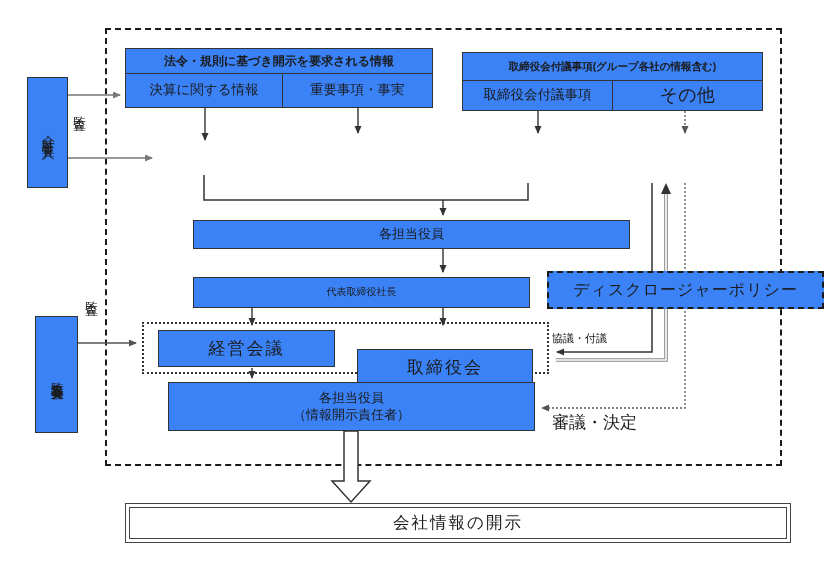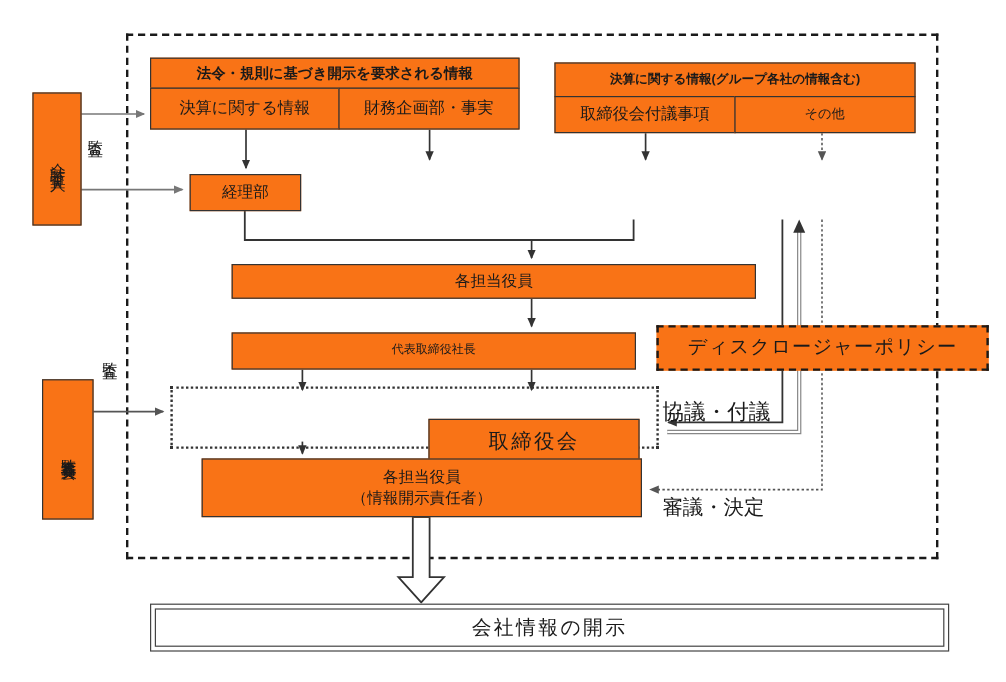--- a/index.html
+++ b/index.html
@@ -1,21 +1,21 @@
 <!DOCTYPE html>
 <html><head>
 <meta charset="utf-8">
 <style>
   html,body{margin:0;padding:0;background:#fff;}
   #canvas{
     position:relative;width:838px;height:568px;background:#fff;overflow:hidden;
     font-family:"Liberation Sans","DejaVu Sans",sans-serif;color:#1a1a1a;
   }
   .box{
-    position:absolute;box-sizing:border-box;background:#f97316;border:1.5px solid #333;
+    position:absolute;box-sizing:border-box;background:#3b82f6;border:1.5px solid #333;
     display:flex;align-items:center;justify-content:center;text-align:center;
     z-index:3;line-height:1.25;
   }
   .vtext{
     writing-mode:vertical-rl;text-orientation:upright;letter-spacing:3px;
   }
   .frame{position:absolute;box-sizing:border-box;background:transparent;}
   #outer-frame{left:105px;top:28px;width:677px;height:438px;border:2px dashed #1a1a1a;z-index:1;}
   #dotted-group{left:142px;top:322px;width:407px;height:52px;border:2px dotted #333;z-index:2;}
   #policy-box{left:547px;top:271px;width:277px;height:38px;border:2px dashed #1a1a1a;
@@ -81,44 +81,44 @@
   <div id="dotted-group" class="frame"></div>
 
   <div class="box vtext" style="left:27px;top:77px;width:41px;height:111px;font-size:13px;">会計監査人</div>
   <div class="lbl vtext" style="left:70px;top:106px;font-size:13px;letter-spacing:2px;">監査</div>
 
   <div class="box vtext" style="left:35px;top:316px;width:43px;height:117px;font-size:13px;letter-spacing:1px;">監査等委員会</div>
   <div class="lbl vtext" style="left:82px;top:291px;font-size:13px;letter-spacing:2px;">監査</div>
 
   <div class="box" style="left:125px;top:48px;width:308px;height:26px;font-size:12px;font-weight:bold;">法令・規則に基づき開示を要求される情報</div>
   <div class="box" style="left:125px;top:73px;width:158px;height:35px;font-size:13.5px;">決算に関する情報</div>
-  <div class="box" style="left:281.5px;top:73px;width:151.5px;height:35px;font-size:13.5px;">財務企画部・事実</div>
+  <div class="box" style="left:281.5px;top:73px;width:151.5px;height:35px;font-size:13.5px;">重要事項・事実</div>
 
-  <div class="box" style="left:462px;top:52px;width:301px;height:29px;font-size:10.5px;font-weight:bold;">決算に関する情報(グループ各社の情報含む)</div>
+  <div class="box" style="left:462px;top:52px;width:301px;height:29px;font-size:10.5px;font-weight:bold;">取締役会付議事項(グループ各社の情報含む)</div>
   <div class="box" style="left:462px;top:80px;width:151px;height:31px;font-size:13.5px;">取締役会付議事項</div>
-  <div class="box" style="left:611.5px;top:80px;width:151.5px;height:31px;font-size:11px;">その他</div>
+  <div class="box" style="left:611.5px;top:80px;width:151.5px;height:31px;font-size:18px;">その他</div>
 
-  <div class="box" style="left:158px;top:145px;width:93px;height:31px;font-size:13px;">経理部</div>
 
 
   <div class="box" style="left:193px;top:220px;width:437px;height:29px;font-size:13px;">各担当役員</div>
 
   <div class="box" style="left:193px;top:277px;width:337px;height:31px;font-size:10px;">代表取締役社長</div>
 
+  <div class="box" style="left:158px;top:330px;width:177px;height:37px;font-size:17px;letter-spacing:2px;">経営会議</div>
   <div class="box" style="left:357px;top:349px;width:176px;height:37px;font-size:17px;letter-spacing:2px;">取締役会</div>
 
   <div class="box" style="left:168px;top:382px;width:367px;height:49px;font-size:13px;">
     <div>
       <div>各担当役員</div>
       <div>（情報開示責任者）</div>
     </div>
   </div>
 
   <div id="policy-box" class="box">ディスクロージャーポリシー</div>
 
-  <div class="lbl" style="left:552px;top:331px;font-size:18px;">協議・付議</div>
+  <div class="lbl" style="left:552px;top:331px;font-size:11px;">協議・付議</div>
   <div class="lbl" style="left:552px;top:367px;font-size:17px;margin-top:44px;">審議・決定</div>
 
   <div class="dbl-outer" style="left:125px;top:503px;width:666px;height:40px;">
     <div class="dbl-inner" style="font-size:16.5px;letter-spacing:2px;">会社情報の開示</div>
   </div>
 
 </div>
 
 </body></html>

